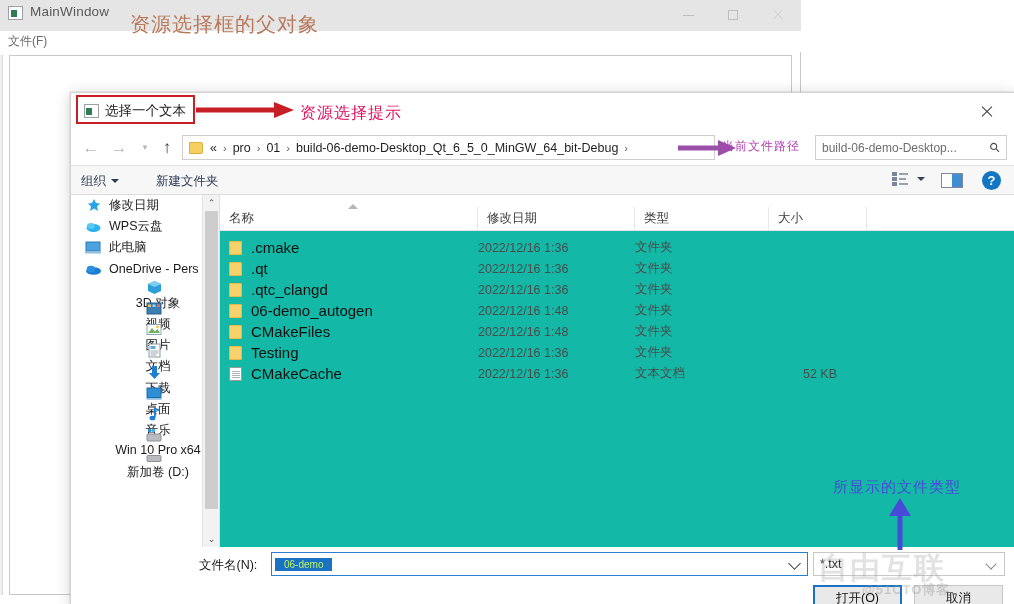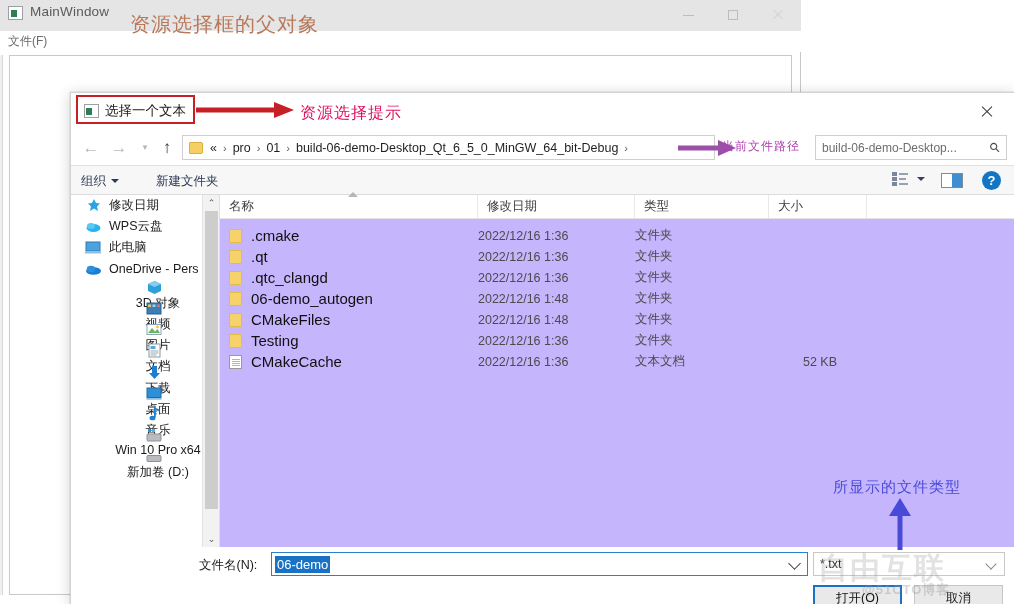--- a/index.html
+++ b/index.html
@@ -180,21 +180,21 @@
     background:#f2f2f2; border-left:1px solid #e3e3e3;
   }
   #sb-scroll .arw { position:absolute; left:0; width:17px; height:16px; color:#555; font-size:9px;
                     display:flex; align-items:center; justify-content:center;}
   #sb-up { top:0; }
   #sb-dn { bottom:0; }
   #sb-thumb { position:absolute; left:2px; top:16px; width:13px; height:298px; background:#cdcdcd; }
 
   #splitter { position:absolute; left:148px; top:0; width:1px; height:352px; background:#e0e0e0; }
 
-  #filepane { position:absolute; left:149px; top:0; width: 795px; height:352px; background:#c4b5fd; }
+  #filepane { position:absolute; left:149px; top:12px; width: 795px; height:352px; background:#14b8a6; }
   #col-headers {
     position:absolute; left:0; top:0; width:795px; height:24px;
     border-bottom:1px solid #e5e5e5; background:#ffffff;
   }
   .colh {
     position:absolute; top:0; height:23px; display:flex; align-items:center;
     font-size:12.5px; color:#3c3c3c; padding-left:9px;
     border-right:1px solid #e8e8e8;
   }
   #colh-name { left:0; width: 258px; }
@@ -219,21 +219,21 @@
   
   #dlg-bottom {
     position:absolute; left:0; top: 454px; width:944px; height: 58px; background:#ffffff;
   }
   #fn-label { position:absolute; left: 128px; top: 10px; font-size:12.5px; color:#1a1a1a; }
   #fn-combo {
     position:absolute; left: 200px; top: 5px; width: 537px; height: 24px;
     border:1px solid #2d7dd2; background:#ffffff; display:flex; align-items:center;
   }
   #fn-value {
-    margin-left: 3px; font-size:13px; color:#ffffff; background:#1a72c4; padding: 1px 2px;
+    margin-left: 3px; font-size:10px; color:#bef264; background:#1a72c4; padding: 1px 9px;
   }
   #fn-caret {
     position:absolute; right:8px; top:6px; width:9px;height:9px;
     border-right:1.4px solid #3c3c3c; border-bottom:1.4px solid #3c3c3c; transform:rotate(45deg);
   }
   #ft-combo {
     position:absolute; left: 742px; top: 5px; width: 192px; height: 24px;
     border:1px solid #c8c8c8; background:#ffffff; display:flex; align-items:center;
   }
   #ft-value { margin-left:6px; font-size:12.5px; color:#2a2a2a; }

